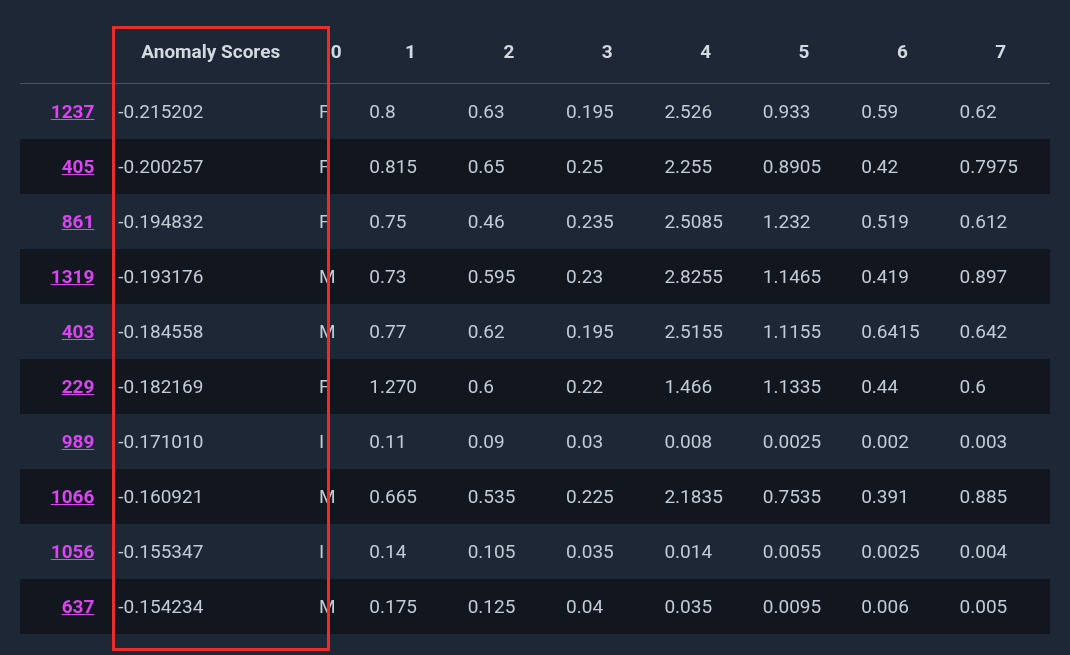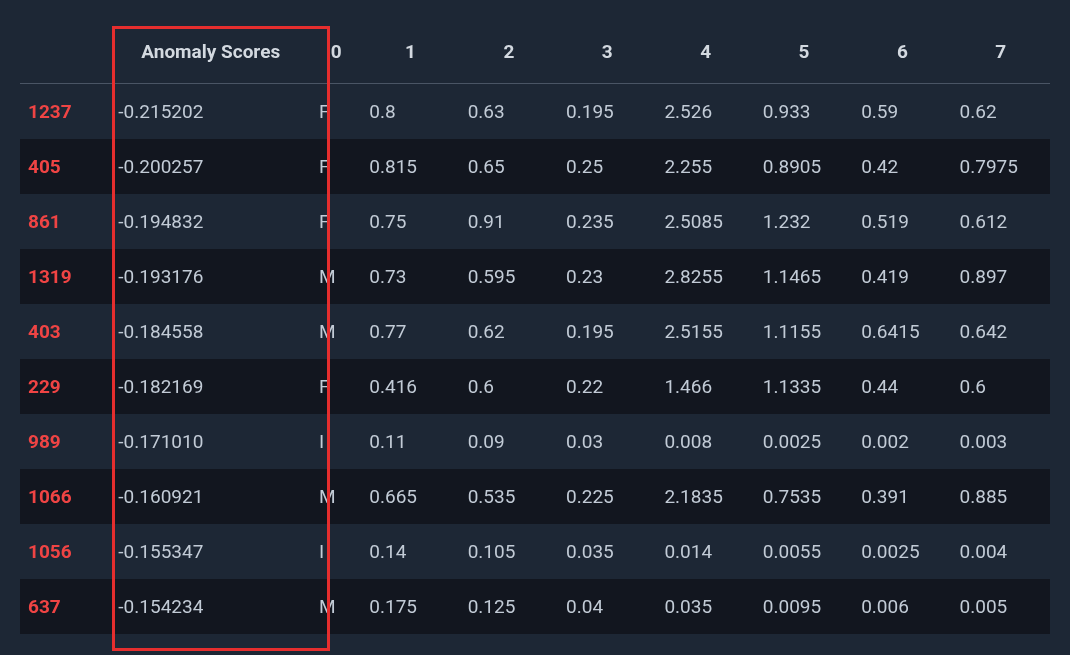--- a/index.html
+++ b/index.html
@@ -34,22 +34,24 @@
       border-bottom: 1px solid #4a5565;
     }
     tbody td {
       padding: 16px 8px;
       font-size: 19px;
       color: #c2cbd6;
       text-align: left;
     }
     tbody td.idx {
       font-weight: 700;
+      text-align: right;
       padding-right: 16px;
-      color: #ef4444;
+      color: #d946ef;
+      text-decoration: underline;
     }
     tbody tr.even {
       background-color: #12161f;
       margin-top: 46px;
     }
     tbody tr.odd {
       background-color: transparent;
     }
     .col-idx    { width: 90px; }
     .col-anom   { width: 200px; }
@@ -124,21 +126,21 @@
         <td>2.255</td>
         <td>0.8905</td>
         <td>0.42</td>
         <td>0.7975</td>
       </tr>
       <tr class="odd">
         <td class="idx">861</td>
         <td>-0.194832</td>
         <td>F</td>
         <td>0.75</td>
-        <td>0.91</td>
+        <td>0.46</td>
         <td>0.235</td>
         <td>2.5085</td>
         <td>1.232</td>
         <td>0.519</td>
         <td>0.612</td>
       </tr>
       <tr class="even">
         <td class="idx">1319</td>
         <td>-0.193176</td>
         <td>M</td>
@@ -159,21 +161,21 @@
         <td>0.195</td>
         <td>2.5155</td>
         <td>1.1155</td>
         <td>0.6415</td>
         <td>0.642</td>
       </tr>
       <tr class="even">
         <td class="idx">229</td>
         <td>-0.182169</td>
         <td>F</td>
-        <td>0.416</td>
+        <td>1.270</td>
         <td>0.6</td>
         <td>0.22</td>
         <td>1.466</td>
         <td>1.1335</td>
         <td>0.44</td>
         <td>0.6</td>
       </tr>
       <tr class="odd">
         <td class="idx">989</td>
         <td>-0.171010</td>

